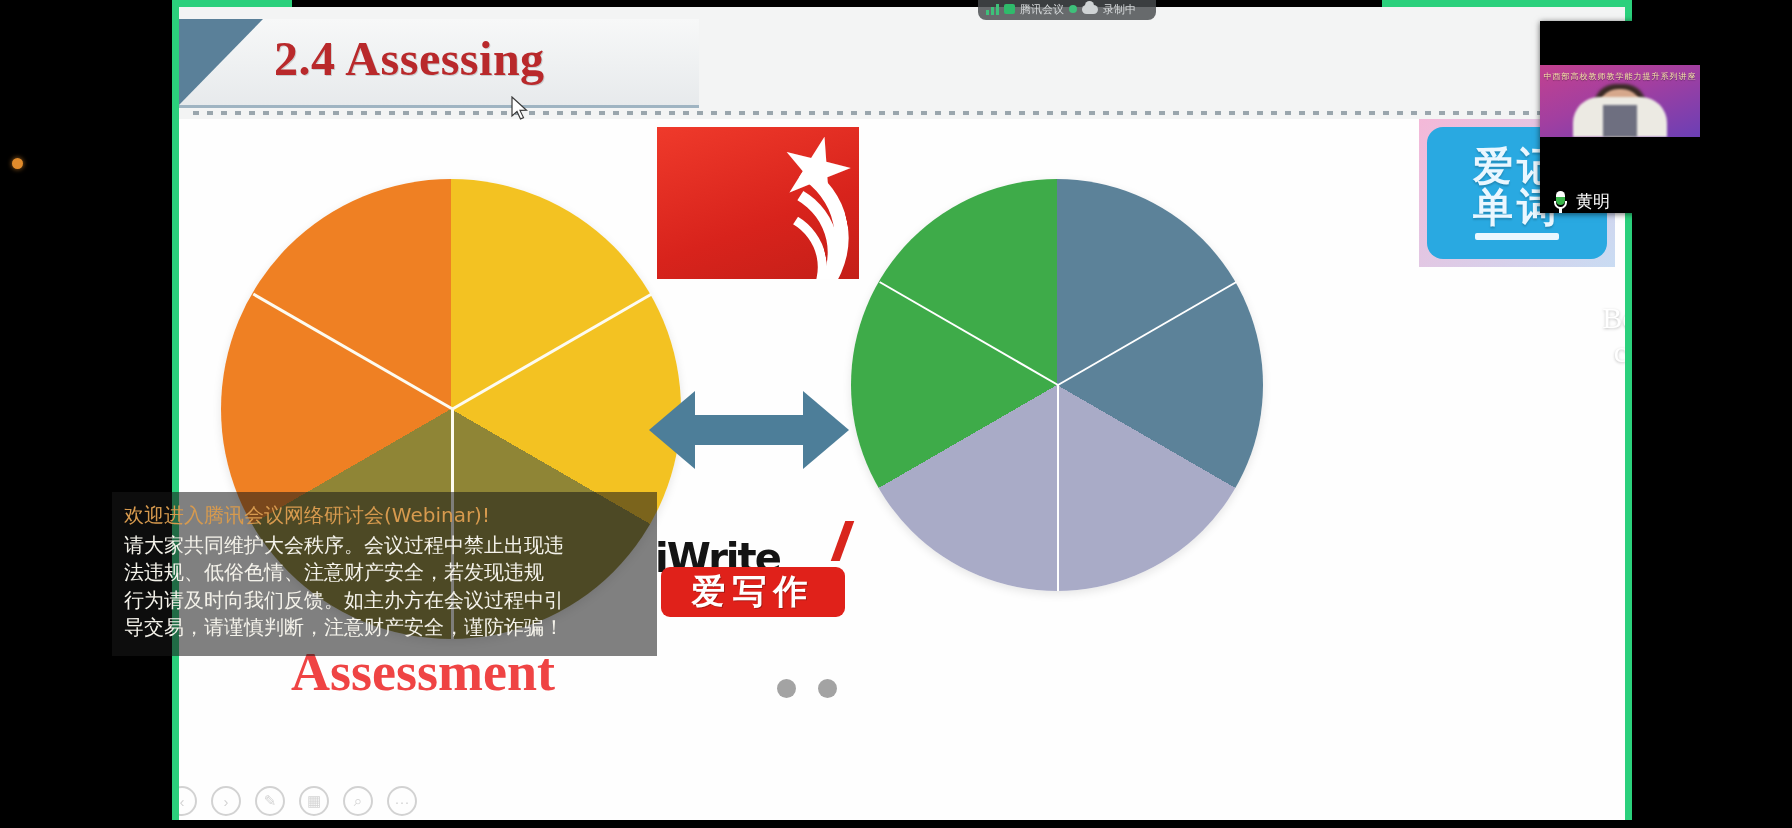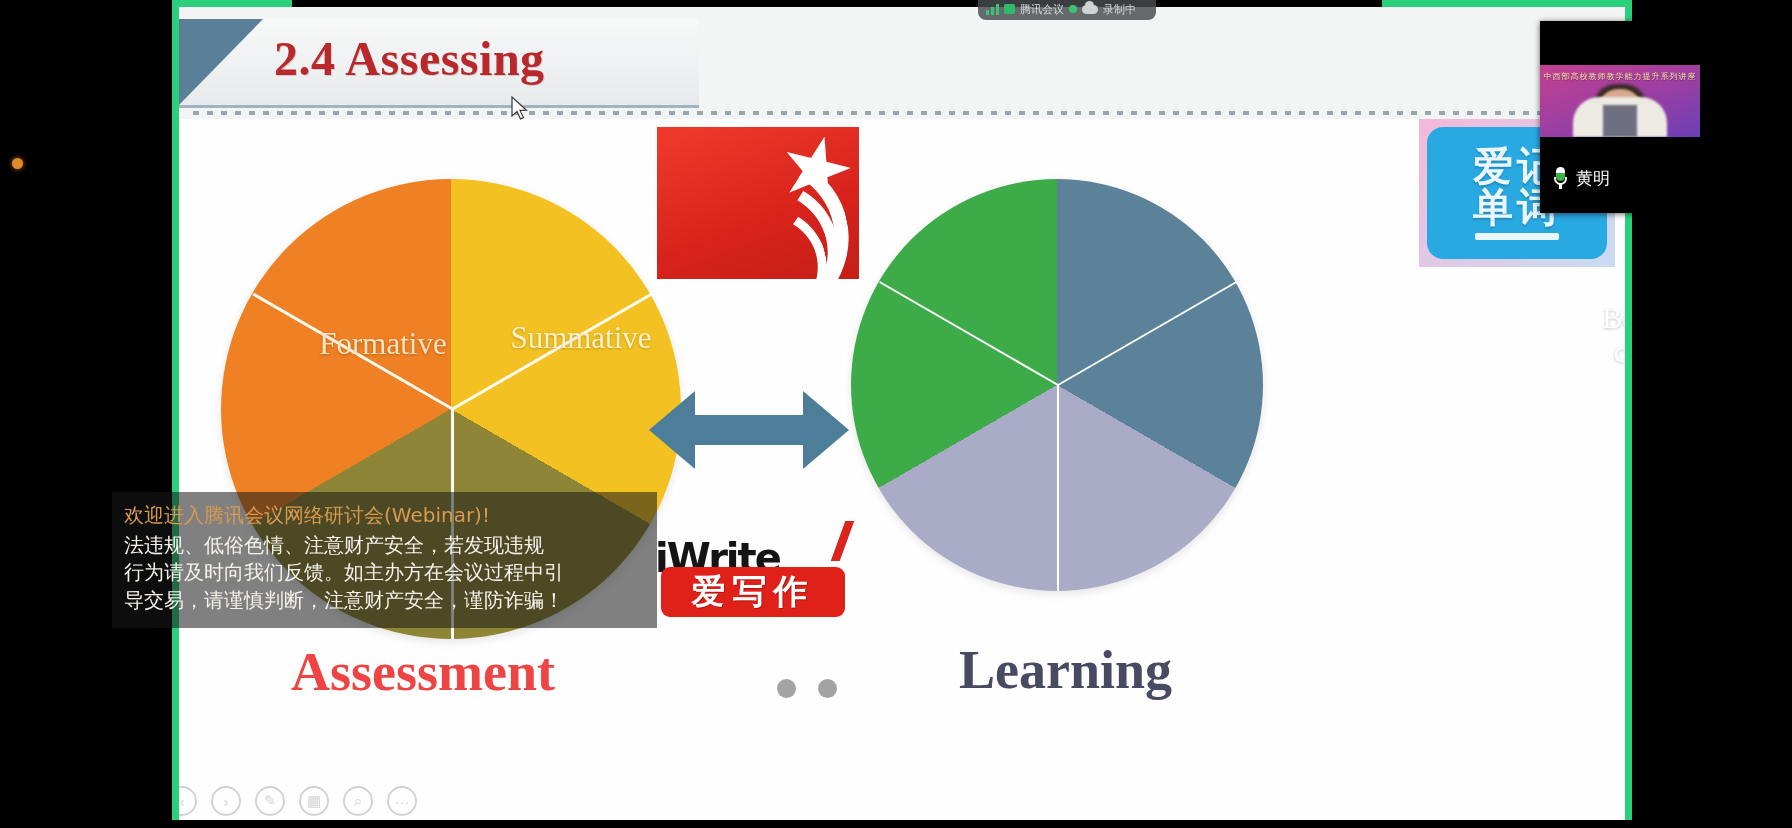--- a/index.html
+++ b/index.html
@@ -272,21 +272,21 @@
     position:absolute; left:50%; bottom:0; transform:translateX(-50%);
     width:94px; height:40px; border-radius:26px 26px 0 0;
     background:#eceae3; filter:blur(1px);
   }
   #video-tile .person-shirt{
     position:absolute; left:50%; bottom:0; transform:translateX(-50%);
     width:34px; height:32px; background:#6e6f80; filter:blur(1px);
   }
   #video-tile .namebar{
     position:absolute; left:0; bottom:0; width:100%; height:46px;
-    display:flex; align-items:flex-start; gap:9px; padding-left:14px;
+    display:flex; align-items:flex-end; gap:9px; padding-left:14px;
     background:#000;
   }
   #video-tile .mic{
     position:relative; width:13px; height:22px;
   }
   #video-tile .mic .cap{
     position:absolute; left:2px; top:0; width:9px; height:14px; border-radius:5px;
     background:linear-gradient(180deg,#ffffff 0 45%, #39b54a 45% 100%);
   }
   #video-tile .mic .arc{
@@ -326,22 +326,20 @@
       <div class="slide-title">2.4 Assessing</div>
       <div class="title-rule"></div>
       <div class="title-dashes"></div>
 
       <div class="slide-body">
 
         <div class="pie" id="pie-left">
           <div class="sep" style="transform:rotate(0deg)"></div>
           <div class="sep" style="transform:rotate(120deg)"></div>
           <div class="sep" style="transform:rotate(240deg)"></div>
-          <div class="pie-label lbl-formative">Formative</div>
-          <div class="pie-label lbl-summative">Summative</div>
         </div>
 
         <div class="pie" id="pie-right">
           <div class="sep" style="transform:rotate(0deg)"></div>
           <div class="sep" style="transform:rotate(120deg)"></div>
           <div class="sep" style="transform:rotate(240deg)"></div>
           <div class="pie-label lbl-before">
             <div>Before</div>
             <div>class</div>
           </div>
@@ -371,21 +369,20 @@
 
         <div id="logo-blue">
           <div class="inner">
             <div>爱记</div>
             <div>单词</div>
             <div class="underline"></div>
           </div>
         </div>
 
         <div class="word" id="word-assessment">Assessment</div>
-        <div class="word" id="word-learning">Learning</div>
 
         <div id="slide-dots">
           <div class="d"></div>
           <div class="d"></div>
         </div>
 
         <div id="ppt-toolbar">
           <div class="tb">‹</div>
           <div class="tb">›</div>
           <div class="tb">✎</div>
@@ -407,20 +404,21 @@
       <div class="tx">腾讯会议</div>
       <div class="dot"></div>
       <div class="cloud"></div>
       <div class="tx">录制中</div>
     </div>
 
   </div>
 
   <div id="webinar-notice">
     <div class="headline">欢迎进入腾讯会议网络研讨会(Webinar)!</div>
+    <div class="body">请大家共同维护大会秩序。会议过程中禁止出现违</div>
     <div class="body">法违规、低俗色情、注意财产安全，若发现违规</div>
     <div class="body">行为请及时向我们反馈。如主办方在会议过程中引</div>
     <div class="body">导交易，请谨慎判断，注意财产安全，谨防诈骗！</div>
   </div>
 
   <div id="video-tile">
     <div class="frame">
       <div class="banner">中西部高校教师教学能力提升系列讲座</div>
       <div class="person-hair"></div>
       <div class="person-head"></div>

